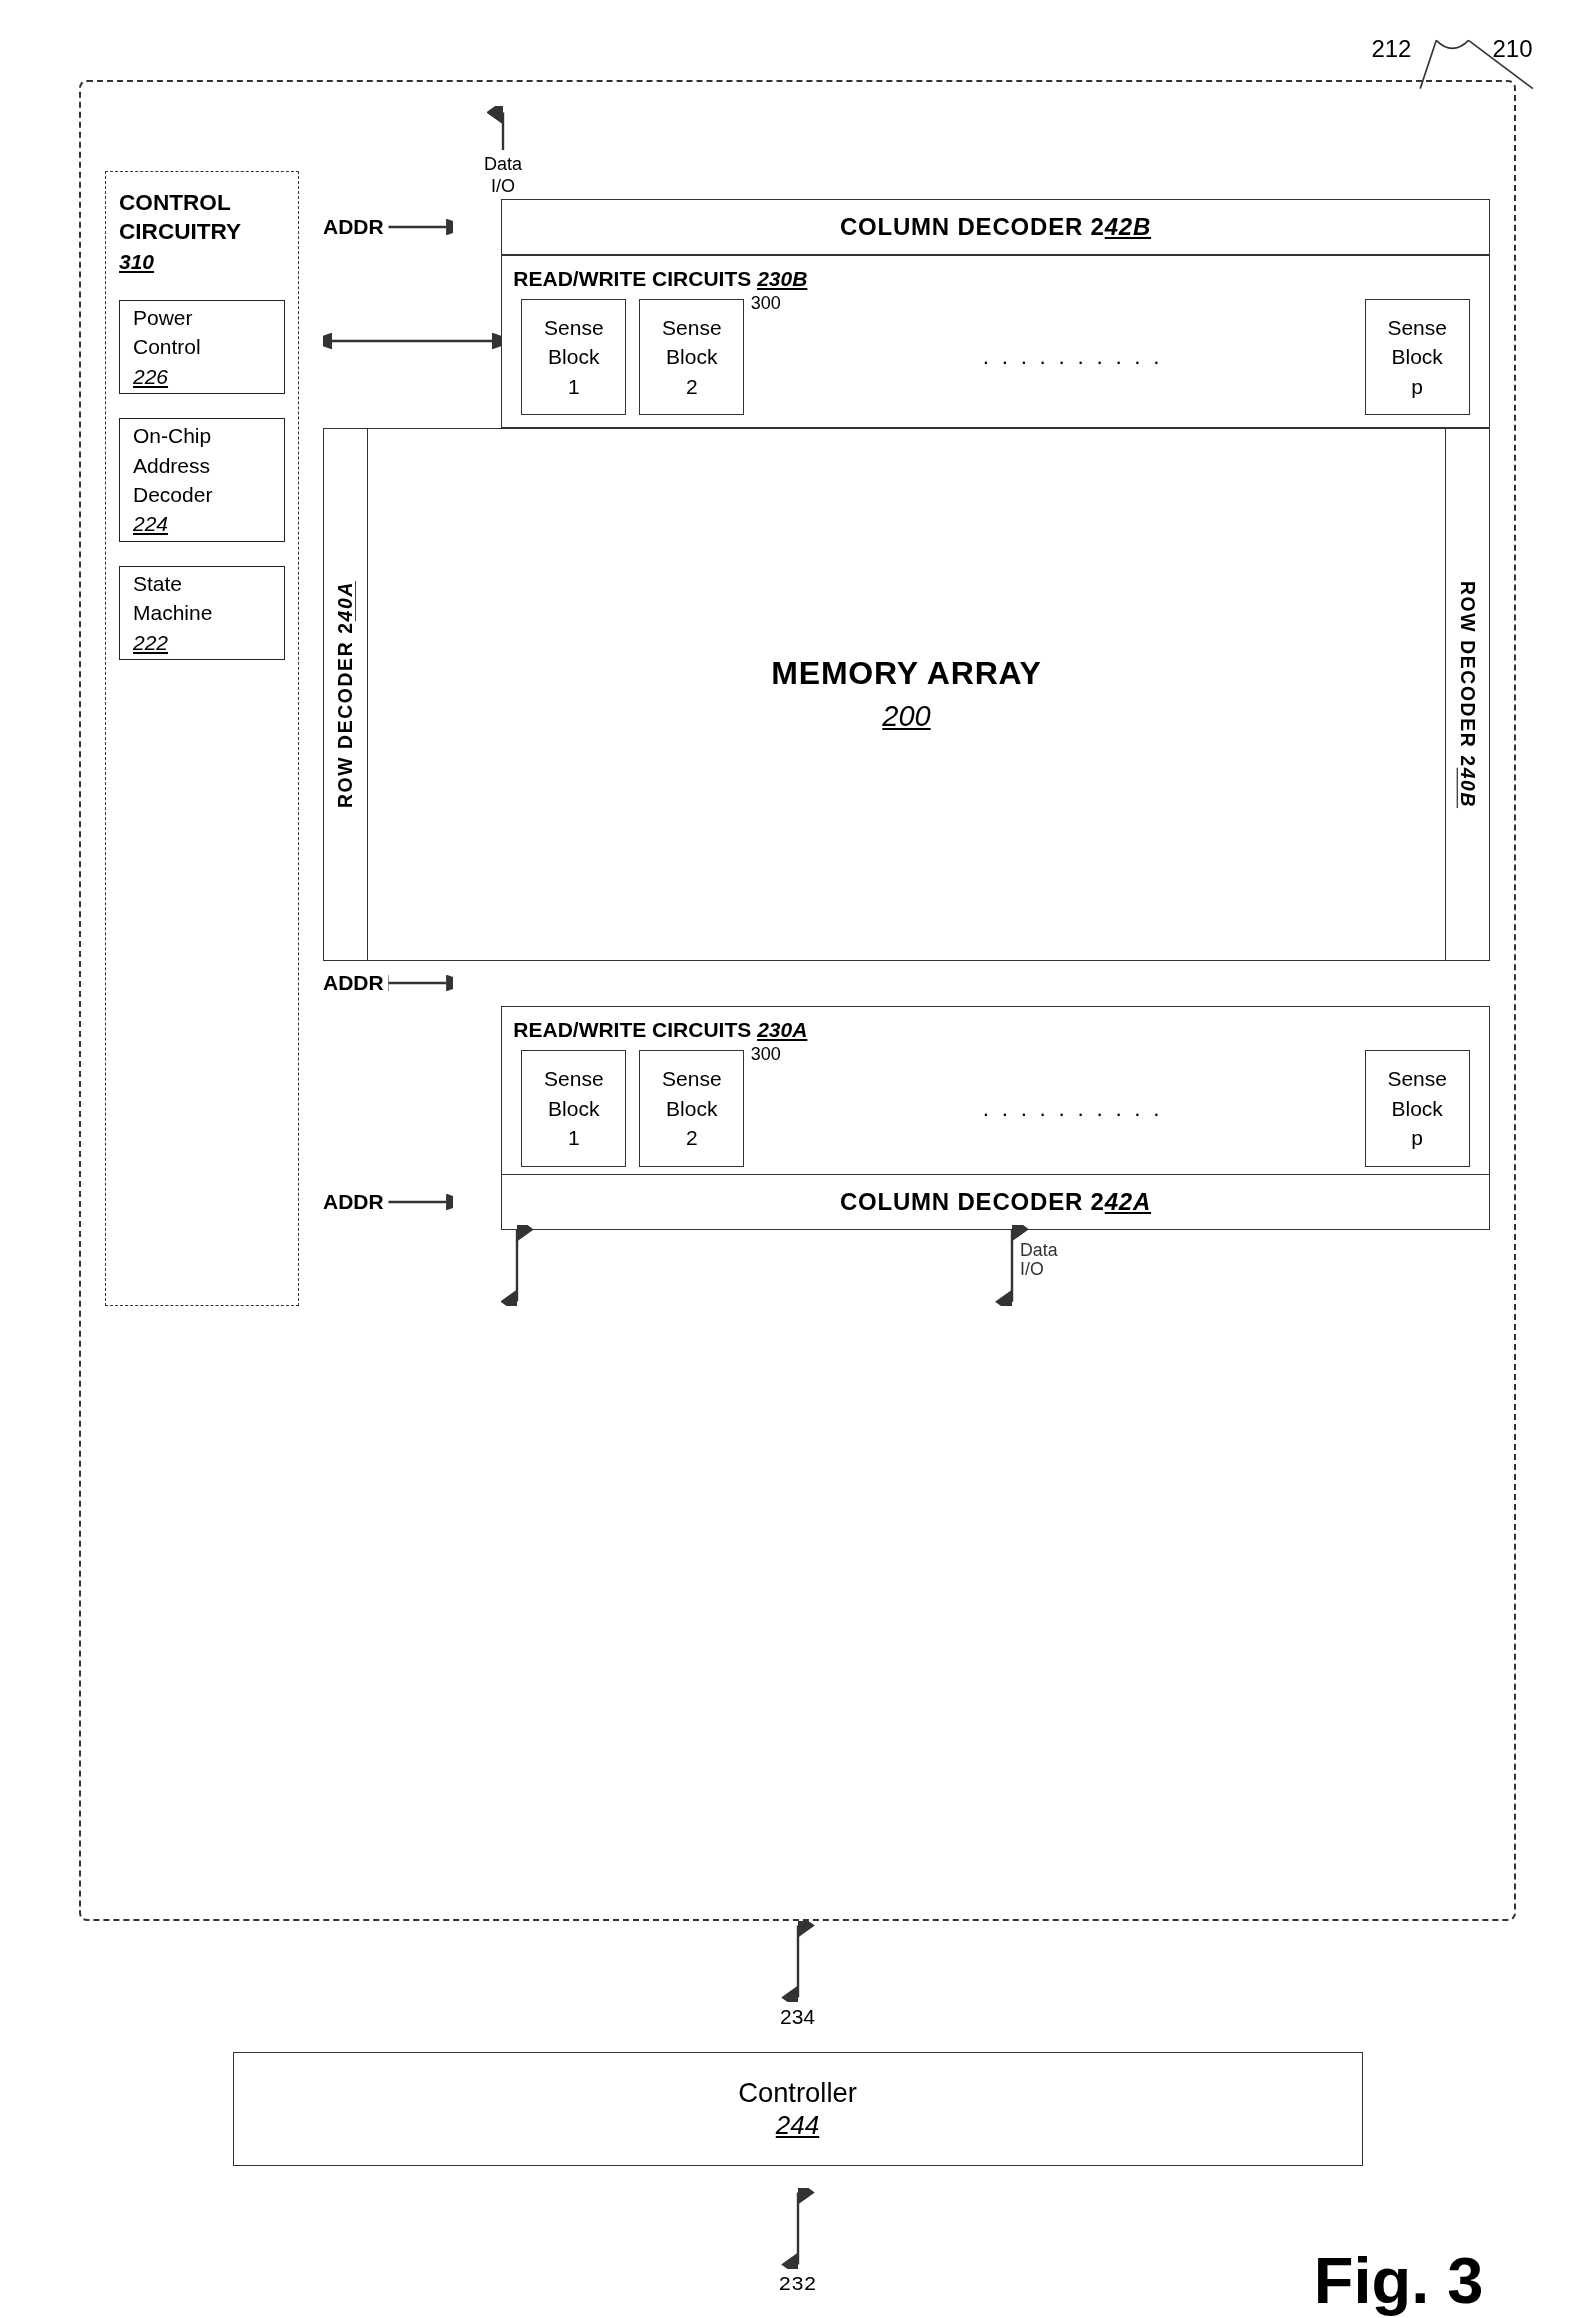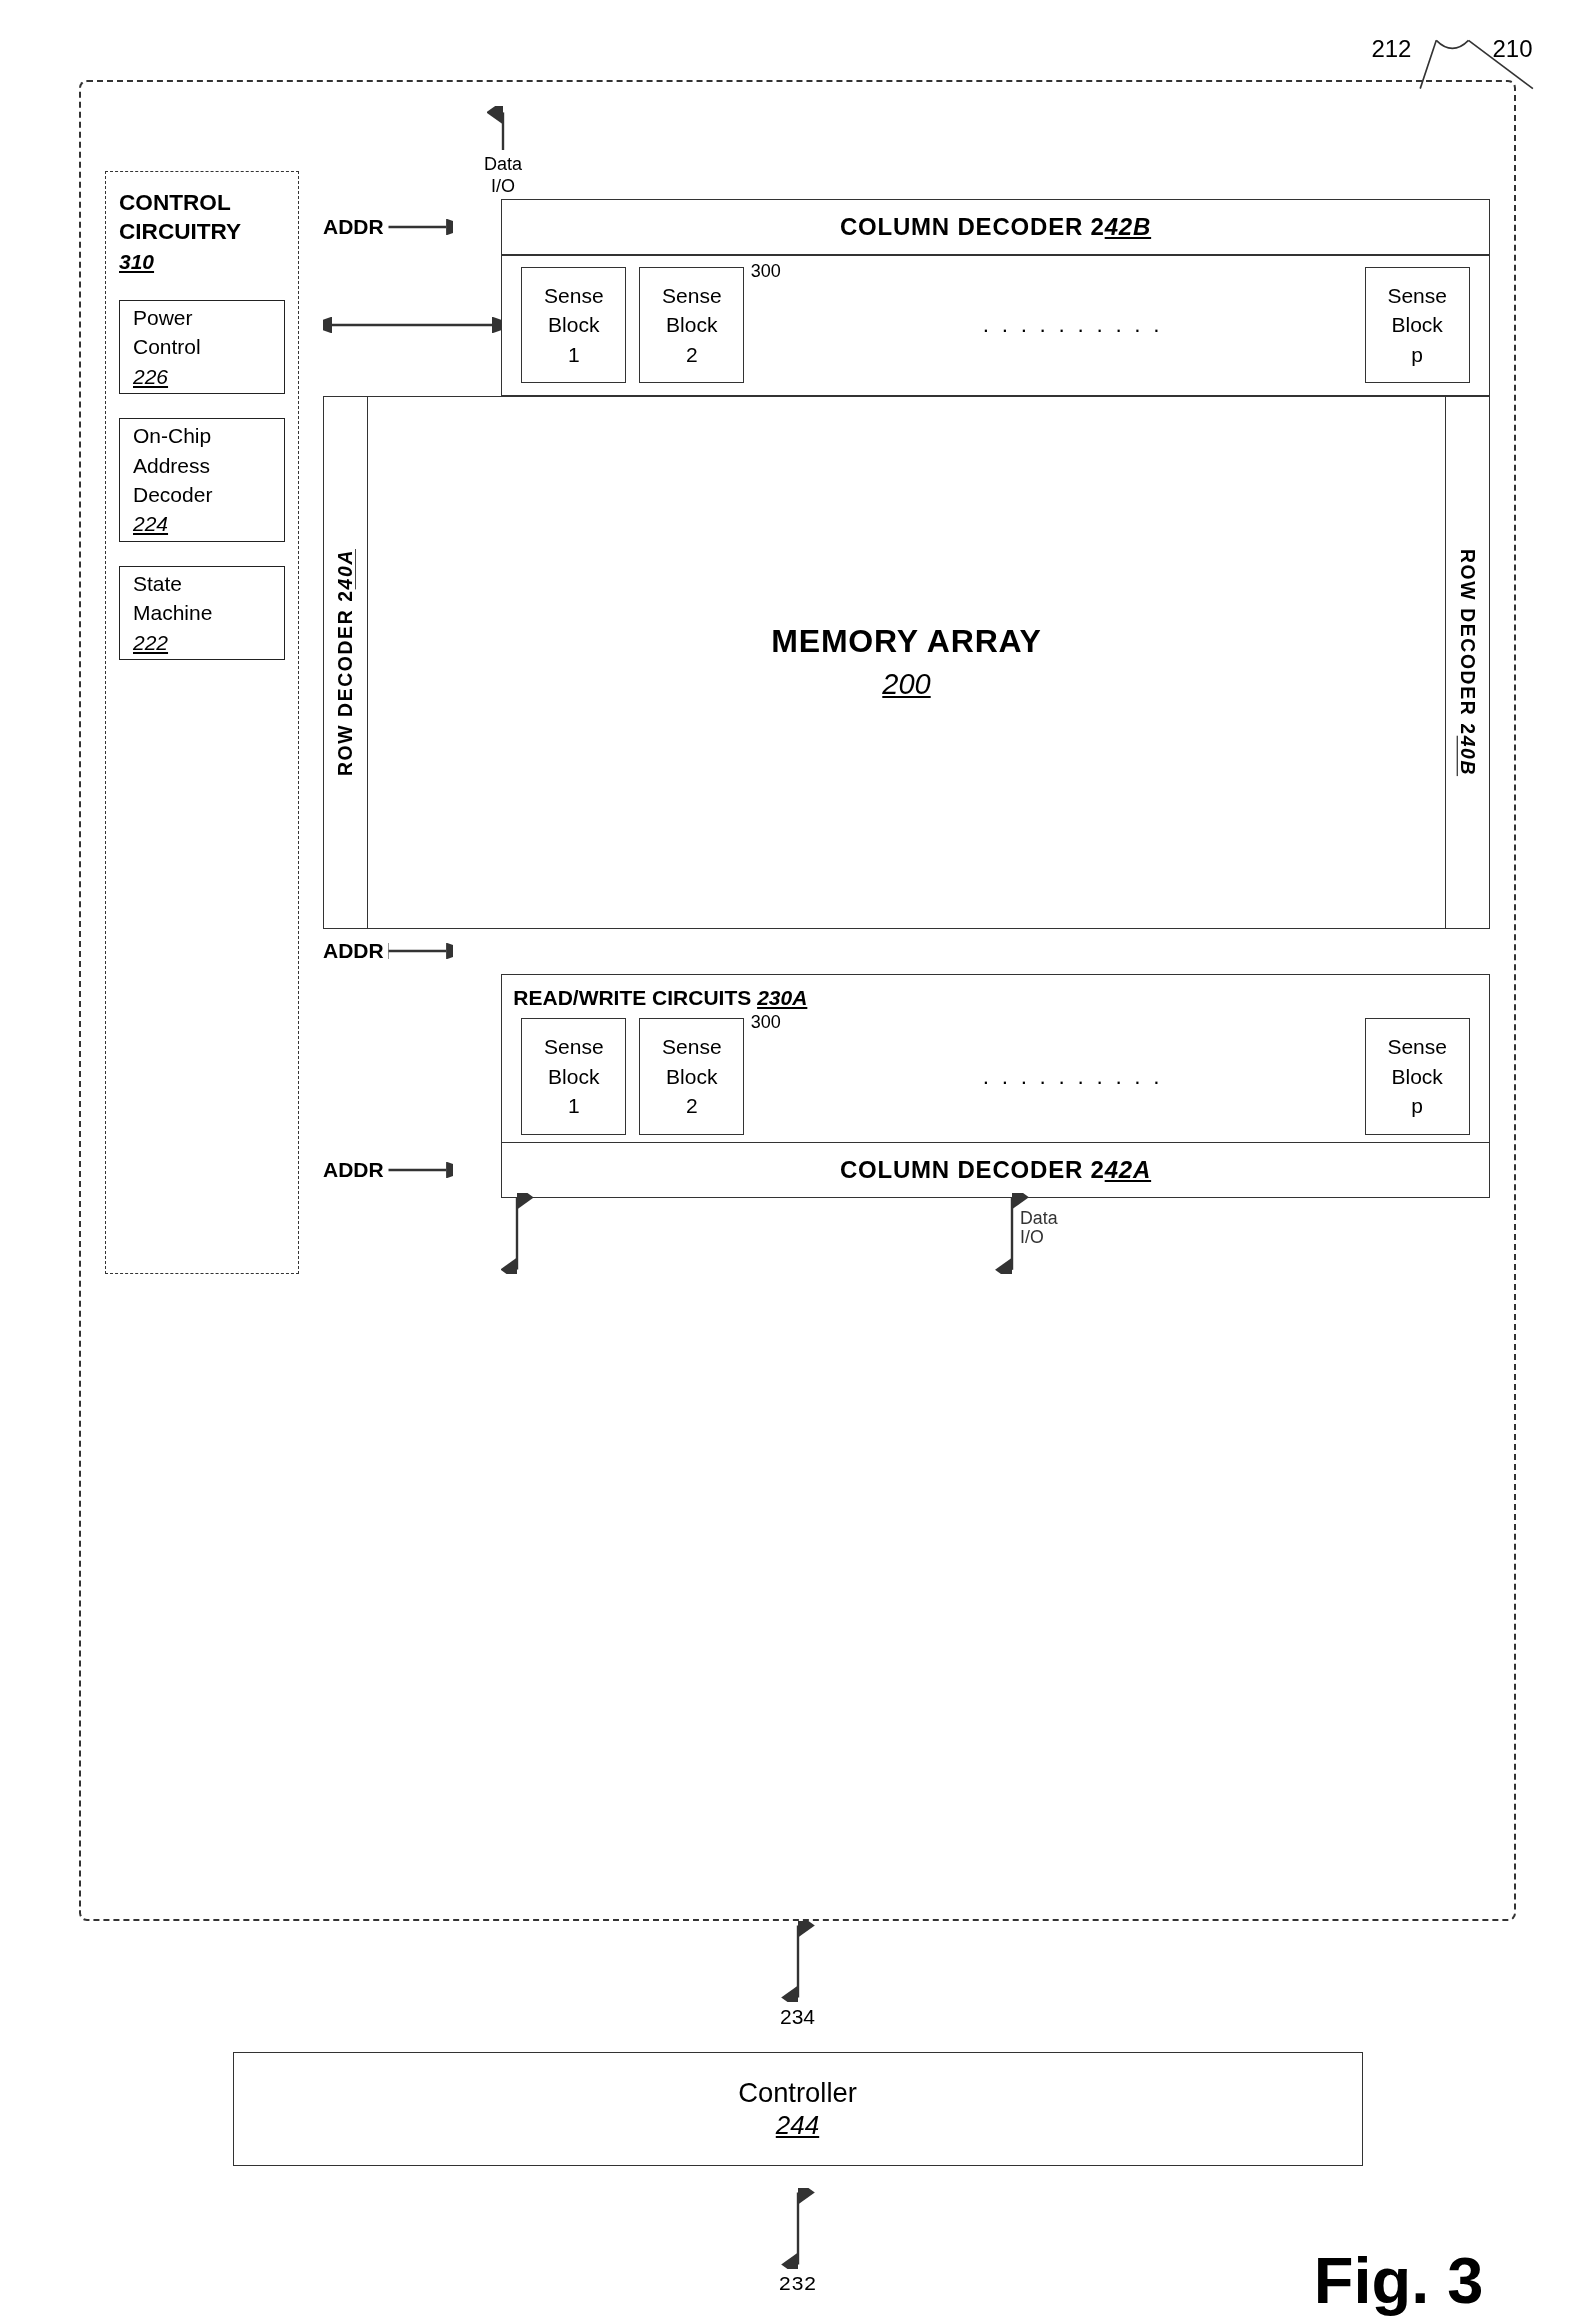--- a/index.html
+++ b/index.html
@@ -217,20 +217,23 @@
                   </marker>
                   <marker id="arr-right2" markerWidth="10" markerHeight="7" refX="0" refY="3.5" orient="auto">
                     <polygon points="0 0, 10 3.5, 0 7" fill="#333"></polygon>
                   </marker>
                 </defs>
                 <line x1="10" y1="20" x2="210" y2="20" stroke="#333" stroke-width="3" marker-start="url(#arr-left1)" marker-end="url(#arr-right2)"></line>
               </svg>
             </div>
             <div style="flex:1;">
               <div class="rw-circuits-box">
+                <div class="rw-label">
+                  <span>READ/WRITE CIRCUITS </span><span class="underline-italic">230B</span>
+                </div>
                 <div class="sense-blocks">
                   <div class="sense-block">Sense<br>Block<br>1</div>
                   <div style="display:flex; flex-direction:column; align-items:center;">
                     <div style="display:flex; align-items:flex-start;">
                       <div class="sense-block">Sense<br>Block<br>2</div>
                       <span style="font-size:18px; margin-left:6.5px; margin-top:-6.5px;">300</span>
                     </div>
                   </div>
                   <div class="dots-label">. . . . . . . . . .</div>
                   <div class="sense-block">Sense<br>Block<br>p</div>

